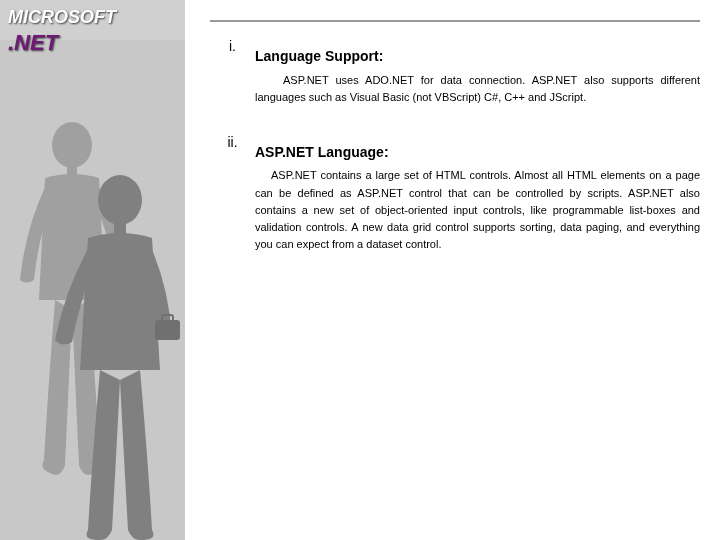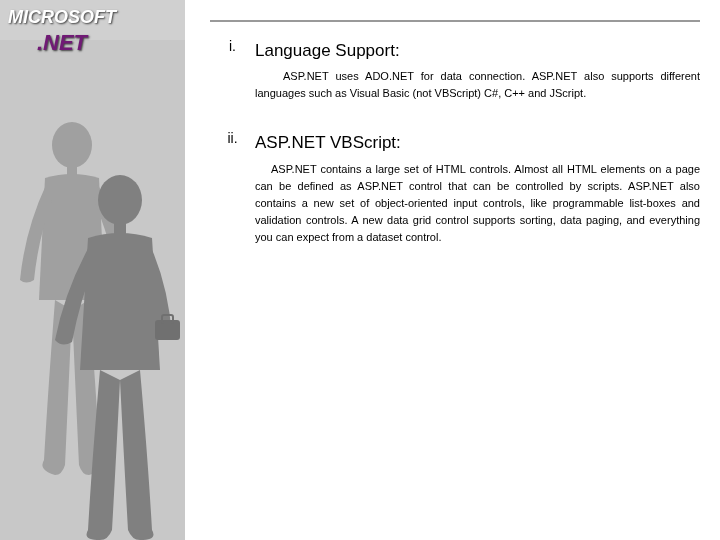--- a/index.html
+++ b/index.html
@@ -25,21 +25,20 @@
     }
 
     
     .sidebar {
       width: 185px;
       height: 540px;
       position: relative;
       background: #d0d0d0;
       flex-shrink: 0;
       overflow: hidden;
-      text-align: center;
     }
 
     .sidebar-logo {
       position: absolute;
       top: 8px;
       left: 8px;
       z-index: 10;
     }
 
     .logo-microsoft {
@@ -95,23 +94,24 @@
 
     .item-text {
       flex: 1;
       font-size: 14px;
       line-height: 1.55;
       color: #000000;
       text-align: justify;
     }
 
     .item-title {
-      font-weight: normal;
-      font-size: 17px;
+      font-weight: bold;
+      font-size: 14px;
       margin-bottom: 4px;
+      margin-top: 8px;
     }
 
     .item-body {
       font-size: 11px;
       line-height: 1.55;
       text-align: justify;
     }
 
     
     .top-line {
@@ -178,21 +178,21 @@
         <div class="item-title">Language Support:</div>
         <div class="item-body">
           &nbsp;&nbsp;&nbsp;&nbsp;<span>ASP.NET uses ADO.NET for data connection. ASP.NET also supports different languages such as Visual Basic (not VBScript) C#, C++ and JScript.</span>
         </div>
       </div>
     </div>
 
     <div class="content-item">
       <div class="item-number">ii.</div>
       <div class="item-text">
-        <div class="item-title">ASP.NET VBScript:</div>
+        <div class="item-title">ASP.NET Language:</div>
         <div class="item-body">
           &nbsp;&nbsp;&nbsp;&nbsp;<span>ASP.NET contains a large set of HTML controls. Almost all HTML elements on a page can be defined as ASP.NET control that can be controlled by scripts. ASP.NET also contains a new set of object-oriented input controls, like programmable list-boxes and validation controls. A new data grid control supports sorting, data paging, and everything you can expect from a dataset control.</span>
         </div>
       </div>
     </div>
   </div>
 
 </div>
 
 </body></html>

